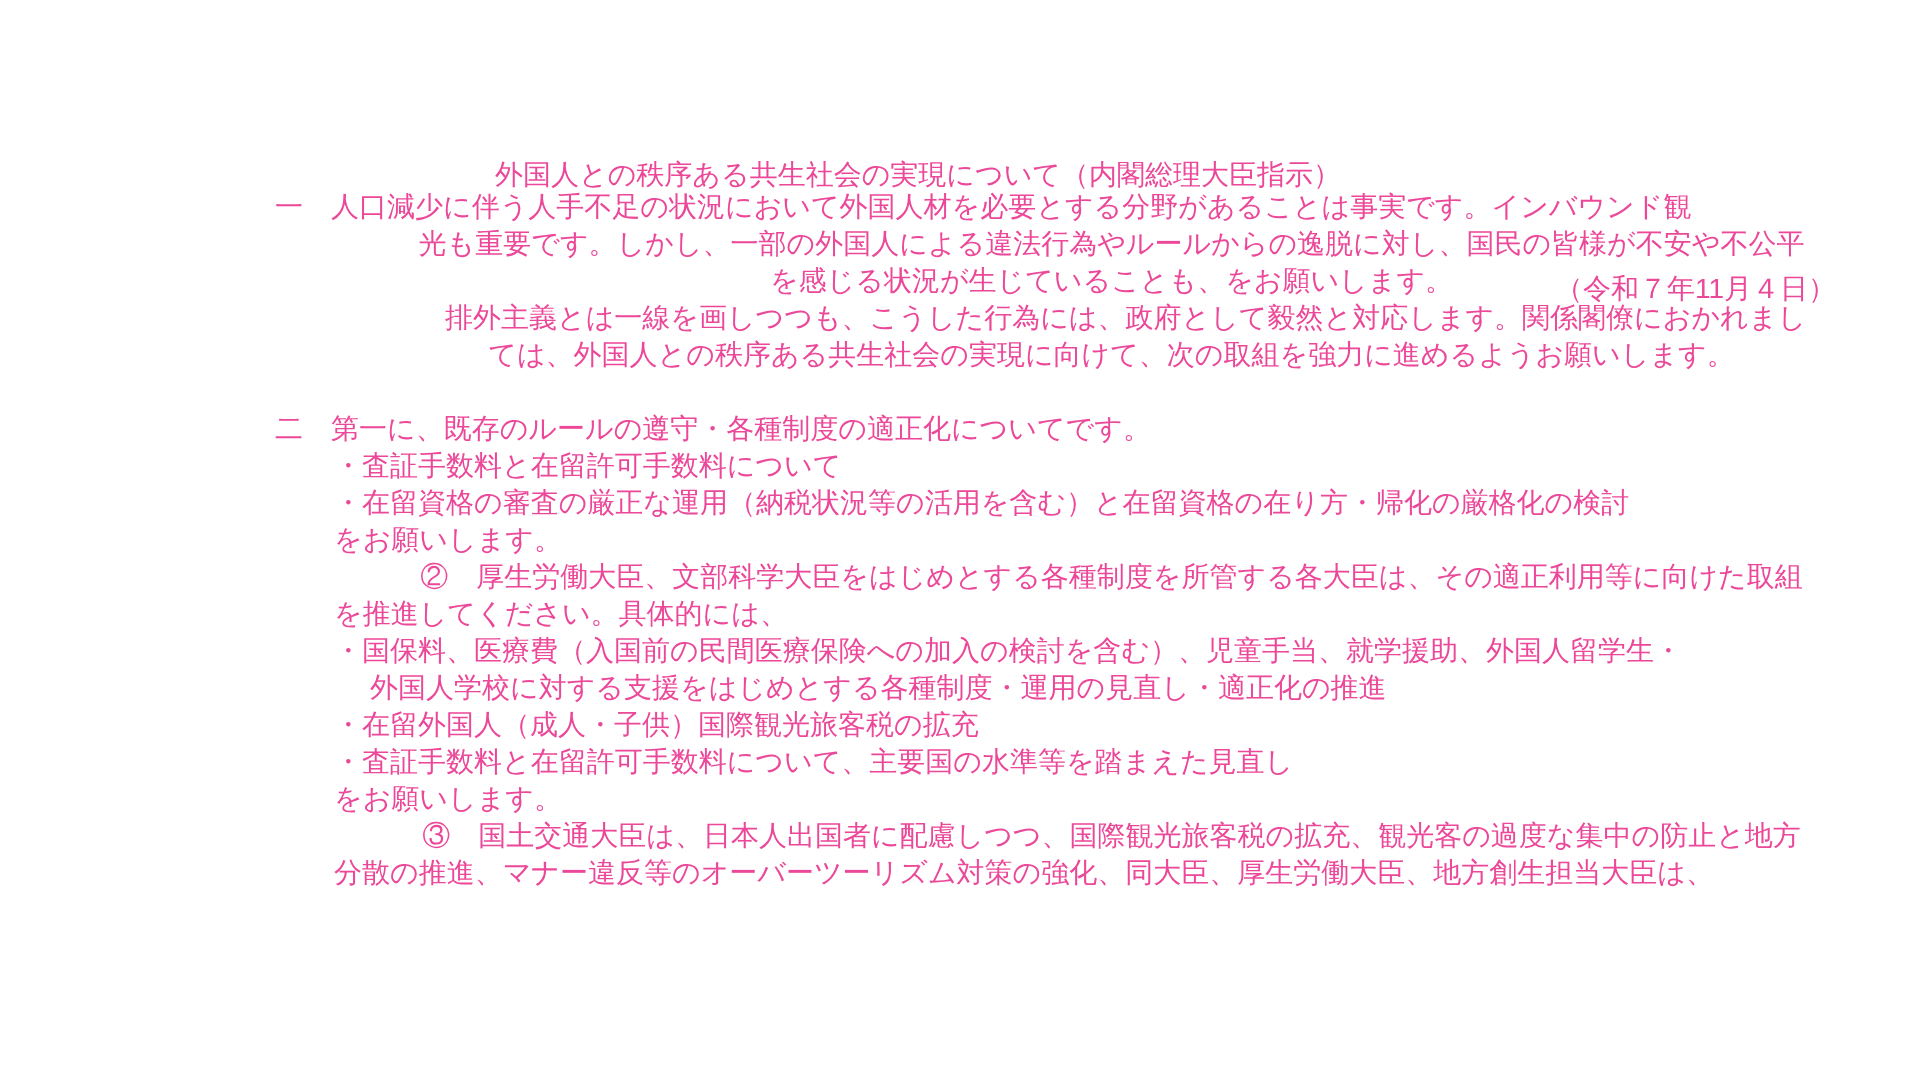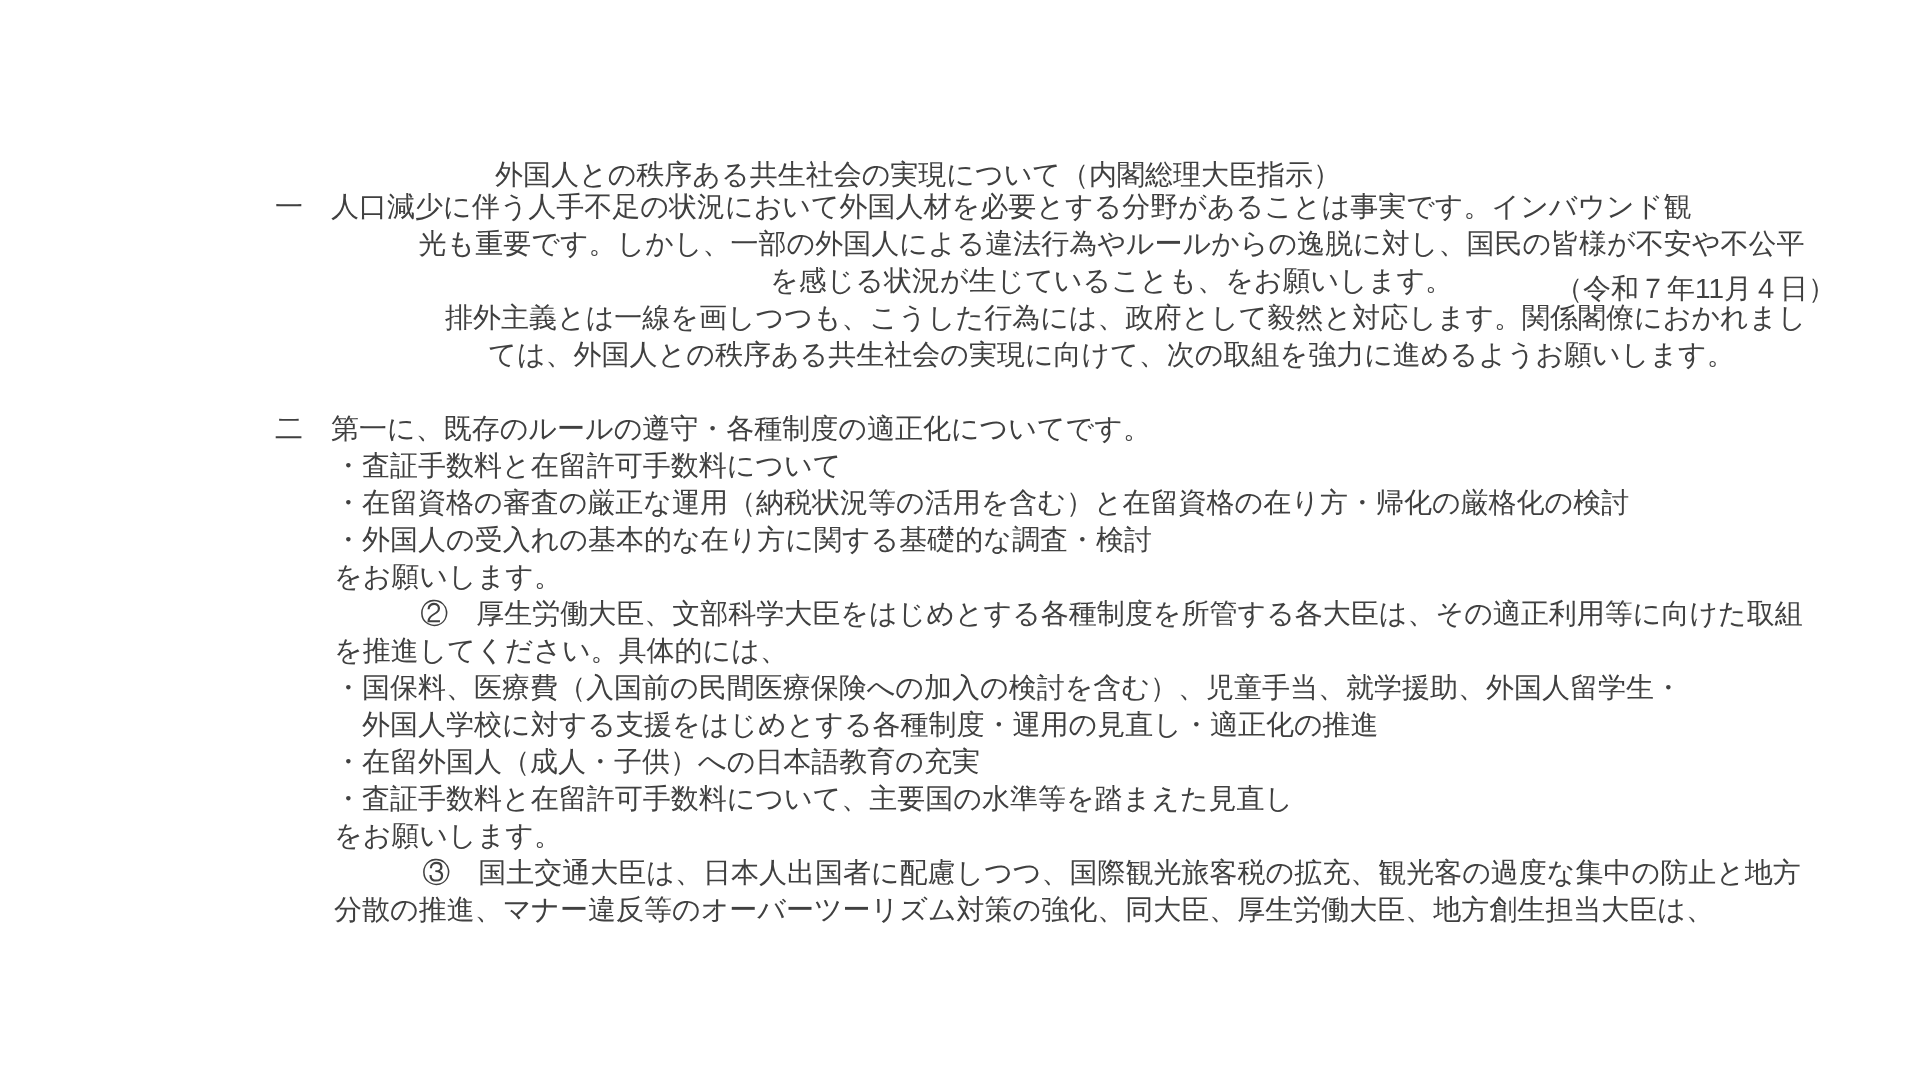--- a/index.html
+++ b/index.html
@@ -7,21 +7,21 @@
     padding: 0;
     background: #ffffff;
   }
   .page {
     position: relative;
     width: 1920px;
     height: 1080px;
     background: #ffffff;
     overflow: hidden;
     font-family: "Liberation Sans", sans-serif;
-    color: #404040;
+    color: #ec4899;
   }
   .title-block {
     position: absolute;
     top: 80px;
     left: 0;
     width: 1836px; 
     text-align: center;
     font-size: 28px;
     line-height: 38px;
     white-space: pre;
@@ -33,21 +33,21 @@
     top: 188px;
     left: 0;
     width: 1920px;
     font-size: 28px;
     line-height: 37px;
   }
   .line { white-space: pre; height: 37px; }
   .ind-a { padding-left: 275px; } 
   .ind-b { padding-left: 303px; text-align: center; } 
   .ind-c { padding-left: 334px; } 
-  .ind-d { padding-left: 362px; } 
+  .ind-d { padding-left: 362px; margin-left: 8px; } 
   .para-gap { height: 37px; }
 </style>
 </head>
 <body>
 
 <div class="page">
 
   <div class="title-block">
     <span class="doc-title">外国人との秩序ある共生社会の実現について（内閣総理大臣指示）</span>
     <span class="doc-date">（令和７年11月４日）</span>
@@ -58,26 +58,25 @@
     <div class="line ind-b">光も重要です。しかし、一部の外国人による違法行為やルールからの逸脱に対し、国民の皆様が不安や不公平</div>
     <div class="line ind-b">を感じる状況が生じていることも、をお願いします。</div>
     <div class="line ind-b">　排外主義とは一線を画しつつも、こうした行為には、政府として毅然と対応します。関係閣僚におかれまし</div>
     <div class="line ind-b">ては、外国人との秩序ある共生社会の実現に向けて、次の取組を強力に進めるようお願いします。</div>
 
     <div class="para-gap"></div>
 
     <div class="line ind-a">二　第一に、既存のルールの遵守・各種制度の適正化についてです。</div>
     <div class="line ind-c">・査証手数料と在留許可手数料について</div>
     <div class="line ind-c">・在留資格の審査の厳正な運用（納税状況等の活用を含む）と在留資格の在り方・帰化の厳格化の検討</div>
-    <div class="line ind-c">・外国人の受入れの基本的な在り方に関する基礎的な調査・検討</div>
     <div class="line ind-c">をお願いします。</div>
     <div class="line ind-b">②　厚生労働大臣、文部科学大臣をはじめとする各種制度を所管する各大臣は、その適正利用等に向けた取組</div>
     <div class="line ind-c">を推進してください。具体的には、</div>
     <div class="line ind-c">・国保料、医療費（入国前の民間医療保険への加入の検討を含む）、児童手当、就学援助、外国人留学生・</div>
     <div class="line ind-d">外国人学校に対する支援をはじめとする各種制度・運用の見直し・適正化の推進</div>
-    <div class="line ind-c">・在留外国人（成人・子供）への日本語教育の充実</div>
+    <div class="line ind-c">・在留外国人（成人・子供）国際観光旅客税の拡充</div>
     <div class="line ind-c">・査証手数料と在留許可手数料について、主要国の水準等を踏まえた見直し</div>
     <div class="line ind-c">をお願いします。</div>
     <div class="line ind-b">③　国土交通大臣は、日本人出国者に配慮しつつ、国際観光旅客税の拡充、観光客の過度な集中の防止と地方</div>
     <div class="line ind-c">分散の推進、マナー違反等のオーバーツーリズム対策の強化、同大臣、厚生労働大臣、地方創生担当大臣は、</div>
   </div>
 
 </div>
 
 </body></html>

